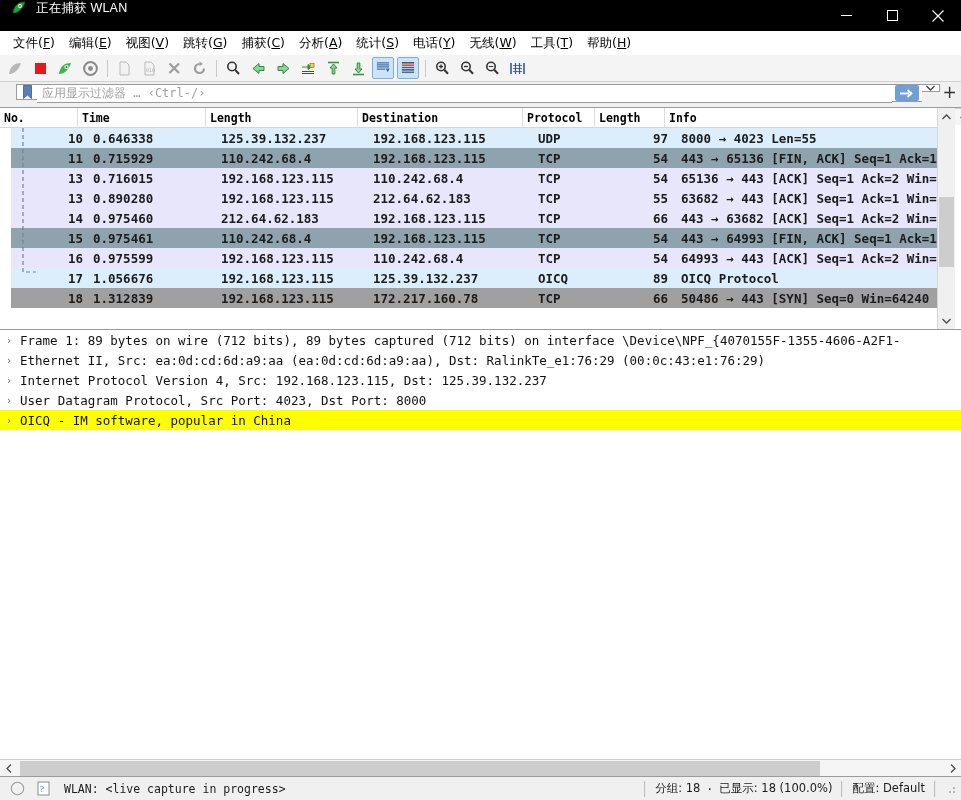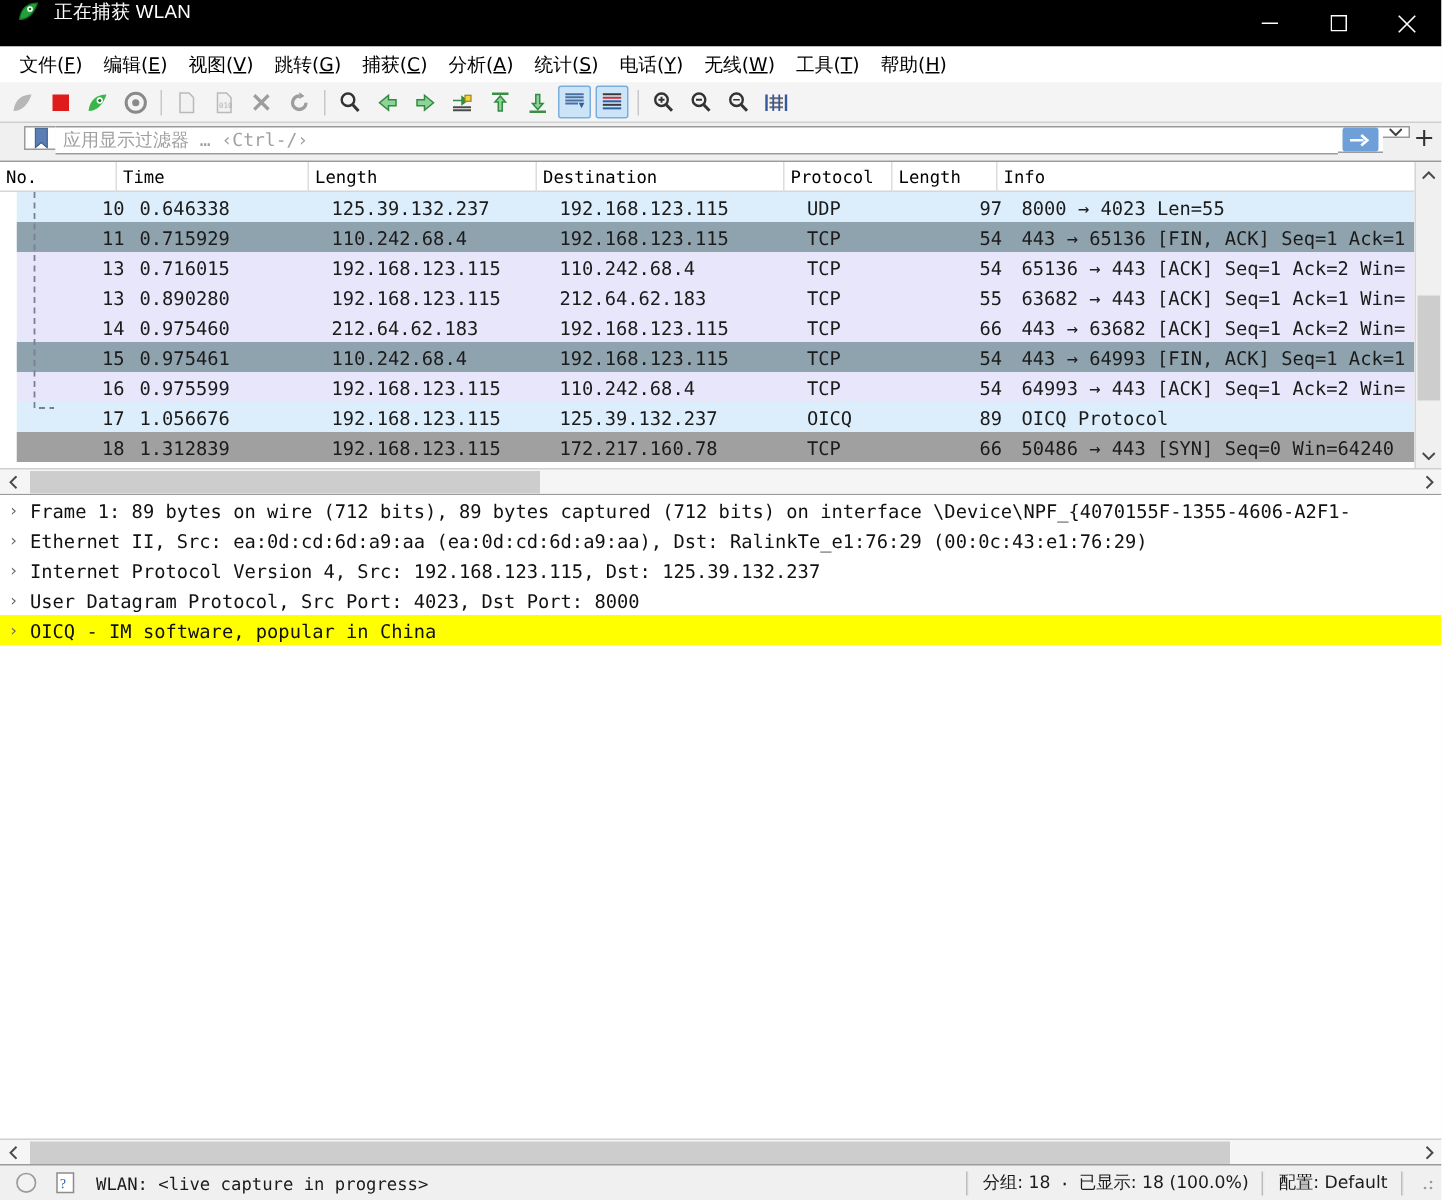--- a/index.html
+++ b/index.html
@@ -103,23 +103,23 @@
     display: flex; align-items: center; justify-content: center;
   }
   .filter-plus {
     flex: 0 0 19px; display: flex; align-items: center;
     justify-content: center; font-size: 17px; color: #333;
     font-family: "DejaVu Sans", sans-serif; line-height: 1;
   }
 
   
   .pane-list {
-    flex: 0 0 222px; display: flex; flex-direction: column;
+    flex: 0 0 222px; display: flex; flex-direction: row;
     border-top: 1px solid #9b9b9b;
-    background: #ffffff; position: relative;
+    background: #ffffff; position: relative; font-weight: bold;
   }
   .plist-body { display: flex; flex: 1 1 auto; min-height: 0; }
   .plist-main { flex: 1 1 auto; min-width: 0; display:flex; flex-direction:column;}
   .colhead {
     display: flex; height: 20px; flex: 0 0 20px;
     background: #ffffff; border-bottom: 1px solid #d6d6d6;
     font-family: "DejaVu Sans Mono", monospace; font-size: 11.5px;
     color: #000; align-items: center;
   }
   .colhead > div {

